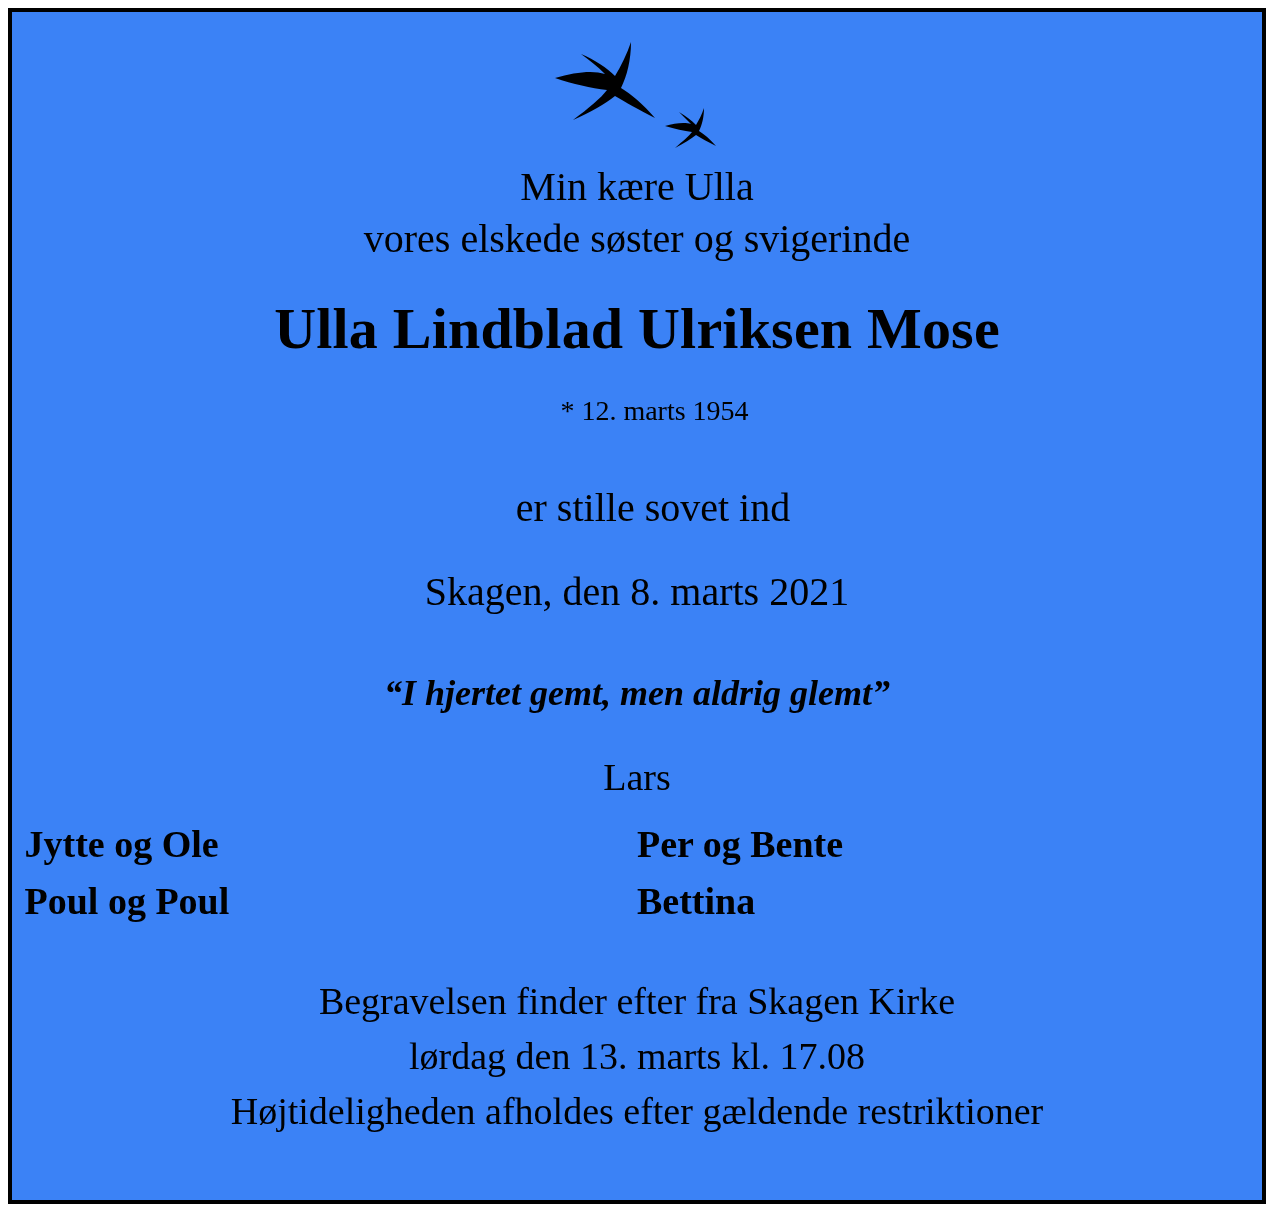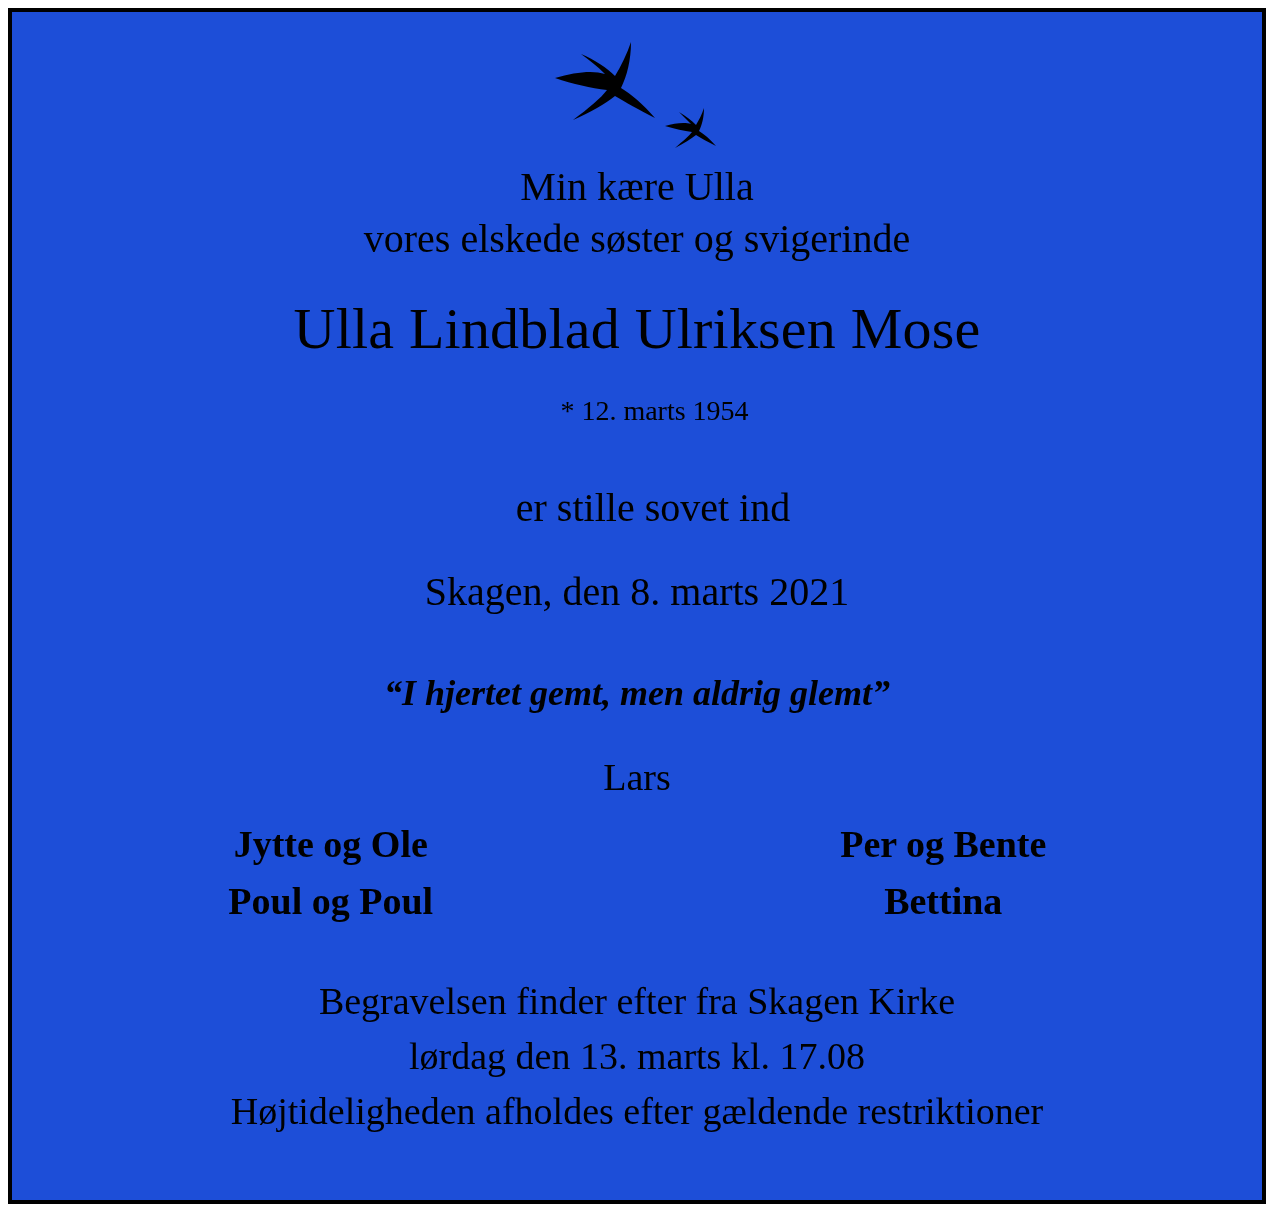--- a/index.html
+++ b/index.html
@@ -14,21 +14,21 @@
     color: #000000;
     overflow: hidden;
   }
   .notice {
     position: absolute;
     left: 8px;
     top: 8px;
     width: 1258px;
     height: 1196px;
     border: 4px solid #000000;
-    background: #1d4ed8;
+    background: #3b82f6;
     box-sizing: border-box;
     display: flex;
     flex-direction: column;
     align-items: center;
   }
   .bird-area {
     width: 100%;
     height: 150px;
     display: flex;
     align-items: center;
@@ -49,21 +49,21 @@
   .salutation {
     font-size: 40px;
     margin-top: 2px;
   }
   .relation {
     font-size: 40px;
     margin-top: 6px;
   }
   .name {
     font-size: 58px;
-    font-weight: normal;
+    font-weight: bold;
     margin-top: 34px;
     letter-spacing: 0.2px;
   }
   .born {
     font-size: 28px;
     margin-top: 32px;
     padding-left: 35px;
   }
   .passed {
     font-size: 40px;
@@ -89,21 +89,21 @@
     width: 100%;
     margin-top: 16px;
     display: flex;
     flex-direction: row;
     justify-content: center;
   }
   .col {
     width: 49%;
     display: flex;
     flex-direction: column;
-    align-items: center;
+    align-items: flex-start;
   }
   .col .row {
     font-size: 38px;
     font-weight: bold;
     line-height: 1.5;
   }
   .funeral {
     margin-top: 44px;
     width: 100%;
   }

